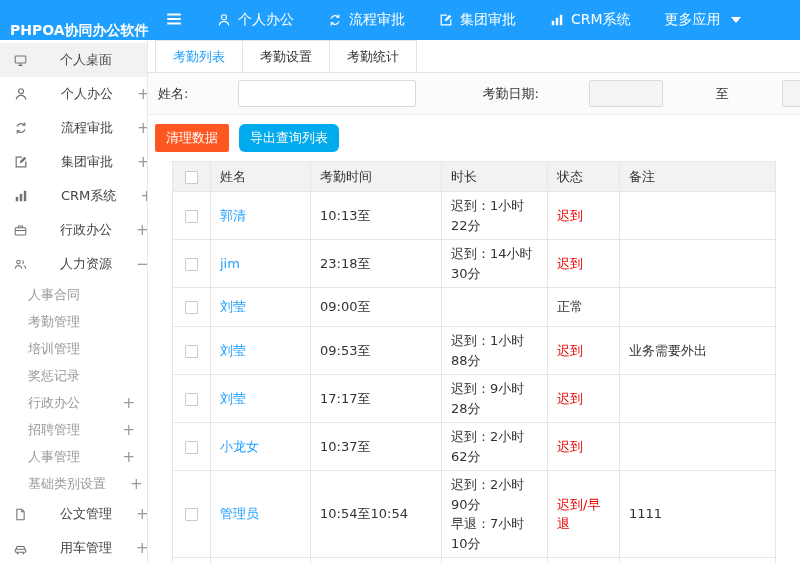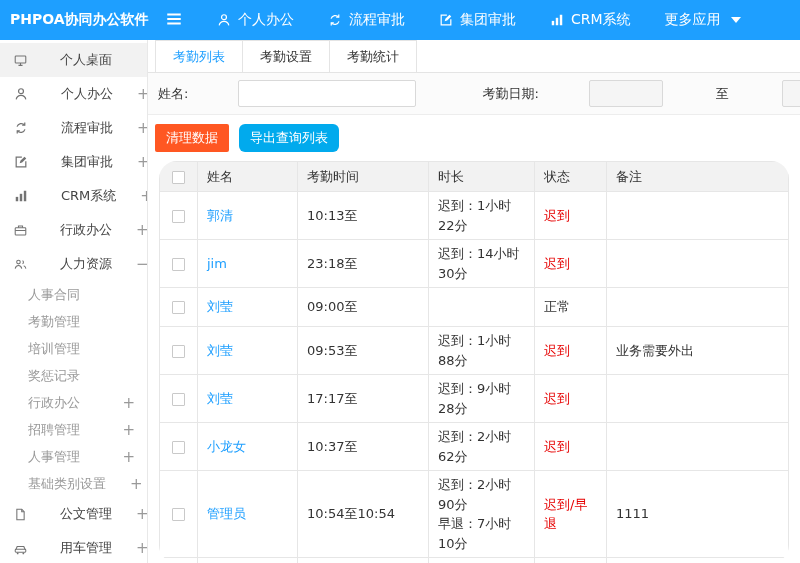--- a/index.html
+++ b/index.html
@@ -4,21 +4,21 @@
 <style>
   :root{
     --topbar:#1E9FFF; --primary:#1E9FFF; --danger:#FF5722;
     --export:#01AAED; --alert:#E60000; --link:#1E9FFF;
   }
   *{margin:0;padding:0;box-sizing:border-box;}
   html,body{width:800px;height:563px;overflow:hidden;}
   body{font-family:"DejaVu Sans","Liberation Sans",sans-serif;font-size:14px;color:#333;background:#fff;}
 
   
-  .topbar{height:40px;background:var(--topbar);display:flex;align-items:center;color:#fff;}
+  .topbar{height:40px;background:var(--topbar);display:flex;align-items:flex-end;color:#fff;}
   .logo{width:148px;padding-left:10px;font-size:14px;font-weight:bold;white-space:nowrap;}
   .hamburger{width:52px;height:40px;display:flex;align-items:center;justify-content:center;cursor:pointer;}
   .topnav{display:flex;align-items:center;height:40px;}
   .topnav-item{display:flex;align-items:center;gap:7px;padding:0 17px;height:40px;color:#fff;cursor:pointer;font-size:14px;text-decoration:none;white-space:nowrap;}
   .ticon{display:inline-flex;align-items:center;}
   .caret{width:0;height:0;border-left:5px solid transparent;border-right:5px solid transparent;border-top:6px solid #fff;margin-left:3px;display:inline-block;}
 
   
   .layout{display:flex;height:523px;}
   .sidebar{width:148px;background:#fff;border-right:1px solid #e8e8e8;overflow:hidden;padding-top:3px;flex-shrink:0;}
@@ -45,21 +45,21 @@
   .to-label{margin:0 9px;}
   .search-btn{background:var(--primary);color:#fff;border:none;height:29px;padding:0 26px;border-radius:2px;font-size:13px;cursor:pointer;margin-left:24px;white-space:nowrap;}
 
   
   .toolbar{padding:9px 7px;display:flex;gap:10px;background:#fff;}
   .tbtn{color:#fff;border:none;height:28px;padding:0 11px;border-radius:2px;font-size:13px;cursor:pointer;white-space:nowrap;}
   .tbtn.danger{background:var(--danger);font-family:Liberation Serif, serif;}
   .tbtn.export{background:var(--export);border-radius:6px;}
 
   
-  .table-wrap{flex:1;overflow:hidden;margin:0 11px;border-radius:18px;}
+  .table-wrap{flex:1;overflow:hidden;margin:0 24px;}
   table{width:100%;border-collapse:collapse;table-layout:fixed;}
   th,td{border:1px solid #e6e6e6;font-size:13px;padding:4px 9px;text-align:left;vertical-align:middle;color:#333;font-weight:normal;}
   thead th{background:#f2f2f2;height:30px;}
   tbody td{height:39px;line-height:1.5;}
   .cb-cell{text-align:center;}
   .checkbox{display:inline-block;width:13px;height:13px;border:1px solid #c9c9c9;background:#fff;border-radius:1px;vertical-align:middle;cursor:pointer;}
   .name-link{color:var(--link);text-decoration:none;cursor:pointer;text-align:right;}
   .dur-cell{white-space:pre-line;}
   tr.alert .status-cell{color:var(--alert);}
 </style>

